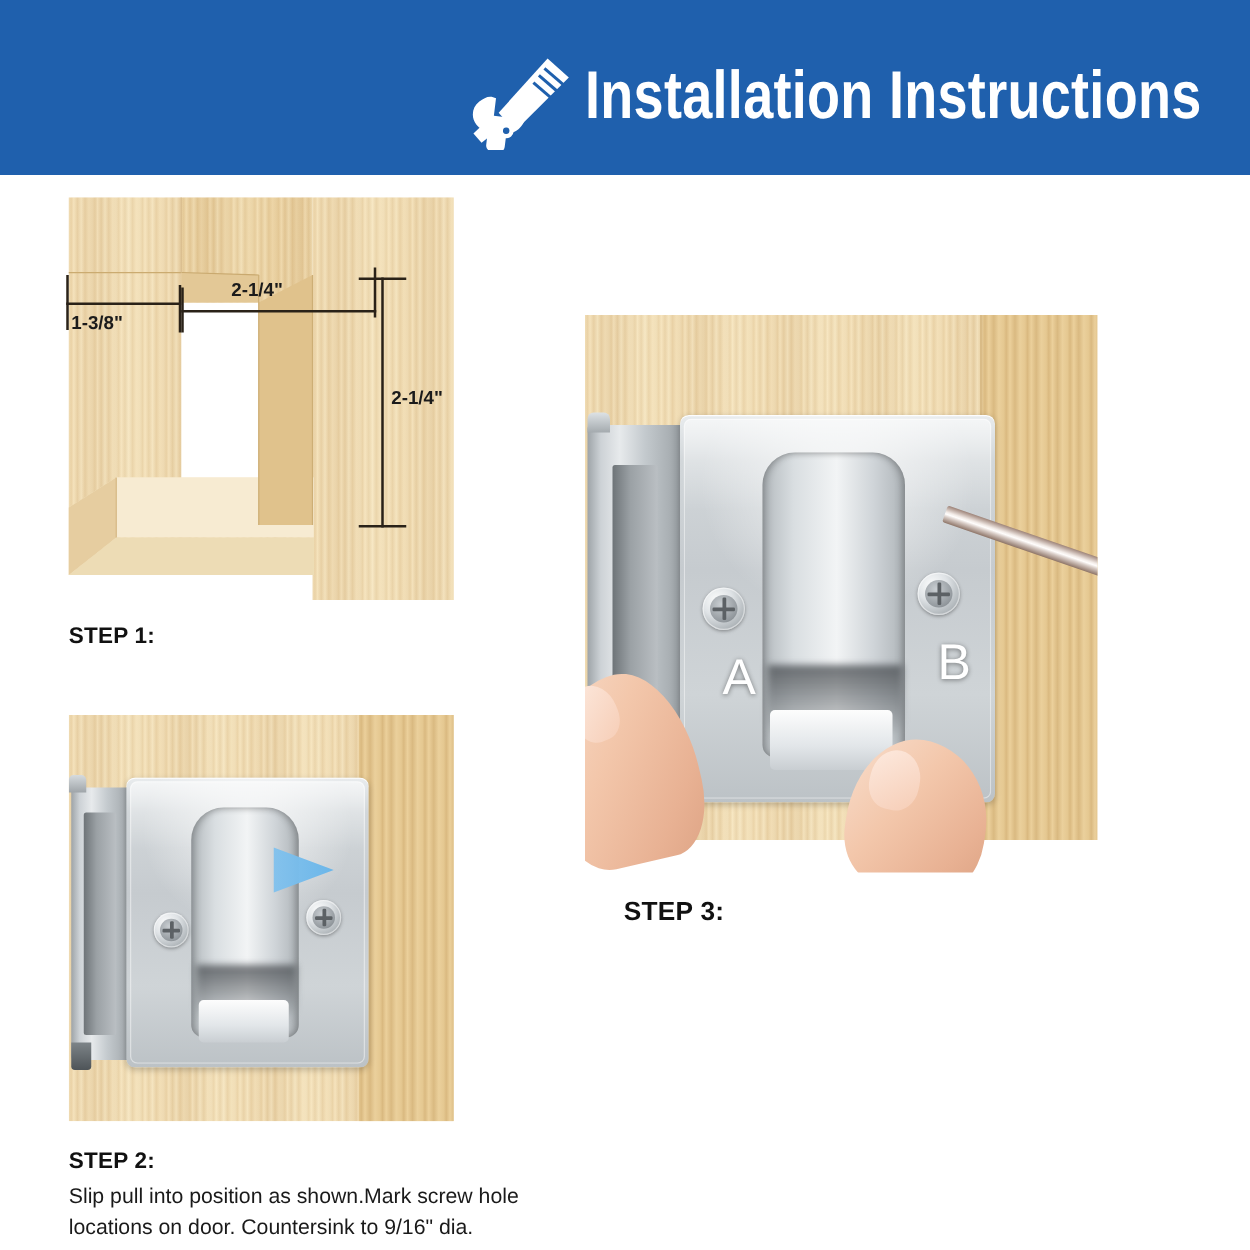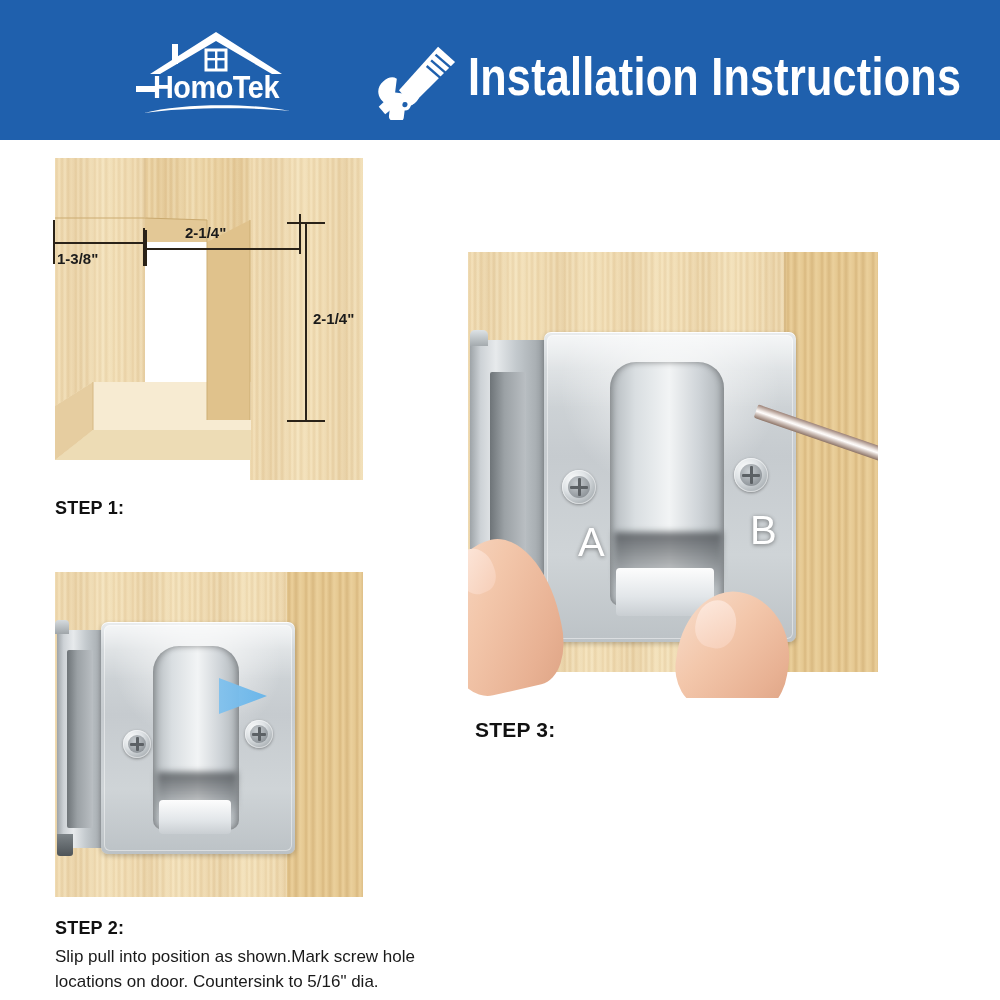--- a/index.html
+++ b/index.html
@@ -170,44 +170,30 @@
 
   
   .step-title{
     position:absolute;color:#111111;font-size:18px;font-weight:bold;
     font-family:"Liberation Sans", sans-serif;letter-spacing:.2px;
   }
   .step-body{
     position:absolute;color:#1a1a1a;font-size:17px;line-height:25px;
     font-family:"Liberation Sans", sans-serif;
   }
-  .step-title.big{font-size:21px;}
+  .step-title.big{font-size:21px;margin-left:24px;}
   .step-body.big{font-size:20px;line-height:30px;}
 </style>
 </head>
 <body>
 
 <div class="page">
 
   <div class="header">
 
-    <div class="logo-wrap">
-      <svg class="logo-house" viewBox="0 0 140 48">
-        <path d="M70 2 L136 44 L126 44 L70 11 L14 44 L4 44 Z" fill="#ffffff"></path>
-        <rect x="26" y="14" width="6" height="20" fill="#ffffff"></rect>
-        <rect x="60" y="20" width="20" height="20" fill="none" stroke="#ffffff" stroke-width="3"></rect>
-        <rect x="69" y="20" width="2.4" height="20" fill="#ffffff"></rect>
-        <rect x="60" y="28" width="20" height="2.4" fill="#ffffff"></rect>
-      </svg>
-      <div class="logo-bar"></div>
-      <div class="logo-text">HomoTek</div>
-      <svg class="logo-swoosh" viewBox="0 0 150 14">
-        <path d="M2 11 C40 1 110 1 148 9 C112 5 40 5 2 11 Z" fill="#ffffff"></path>
-      </svg>
-    </div>
 
     <svg class="tools-icon" viewBox="0 0 86 76">
       <g fill="#ffffff">
         <path d="M20 4 C12 4 6 10 6 18 c0 4 1.6 7.6 4.3 10.2 L2 36.6 c-2 2-2 5.2 0 7.2 l4 4 c2 2 5.2 2 7.2 0 l8.4-8.4 C24.2 42 27.8 43 31.8 43 c8 0 14-6 14-14 0-3-0.8-5.6-2.3-7.8 L33 31.7 22.4 21.1 32.9 10.6 C30.7 5.1 25.8 4 20 4 z" transform="translate(2,26) rotate(-38 24 24) scale(0.94)"></path>
         <path d="M62 2 l18 14 -40 46 -14 -14 z" transform="rotate(4 52 32)"></path>
         <path d="M26 62 l-12 11 -7 -7 11 -12 z" transform="rotate(4 52 32)"></path>
         <g stroke="#1f60ad" stroke-width="2.4" transform="rotate(4 52 32)">
           <line x1="60" y1="10" x2="76" y2="22"></line>
           <line x1="56" y1="16" x2="72" y2="28"></line>
           <line x1="52" y1="22" x2="68" y2="34"></line>
@@ -295,21 +281,21 @@
           <stop offset="0%" stop-color="#b9ddf6" stop-opacity=".55"></stop>
           <stop offset="55%" stop-color="#84c3ee" stop-opacity=".95"></stop>
           <stop offset="100%" stop-color="#6bb6e9" stop-opacity="1"></stop>
         </linearGradient>
       </defs>
       <path d="M0 26 L76 26 L76 8 L124 26 L76 44 L76 26 Z" fill="url(#arrGrad)"></path>
     </svg>
   </div>
 
   <div class="step-title" style="left:55px;top:918px;">STEP 2:</div>
-  <div class="step-body" style="left:55px;top:944px;width:380px;">Slip pull into position as shown.Mark screw hole locations on door.  Countersink to 5/16" dia.</div>
+  <div class="step-body" style="left:55px;top:944px;width:380px;">Slip pull into position as shown.Mark screw hole locations on door.  Countersink to 9/16" dia.</div>
 
   <div style="position:absolute;left:468px;top:252px;width:410px;height:446px;overflow:hidden;background:#fff;">
     <div class="wood" style="position:absolute;left:0;top:0;width:410px;height:420px;"></div>
     <div class="wood-dark" style="position:absolute;left:318px;top:0;width:92px;height:420px;"></div>
     <div style="position:absolute;left:316px;top:0;width:2px;height:420px;background:#d9bb86;"></div>
 
     <div class="pull-side" style="left:2px;top:88px;width:76px;height:300px;"></div>
     <div class="pull-slot" style="left:22px;top:120px;width:36px;height:250px;"></div>
     <div style="position:absolute;left:2px;top:78px;width:18px;height:16px;background:linear-gradient(180deg,#dde2e5,#a4aaae);border-radius:5px 5px 0 0;"></div>
     <div style="position:absolute;left:4px;top:356px;width:20px;height:36px;background:linear-gradient(180deg,#70777b,#41474b);border-radius:0 0 3px 3px;"></div>

